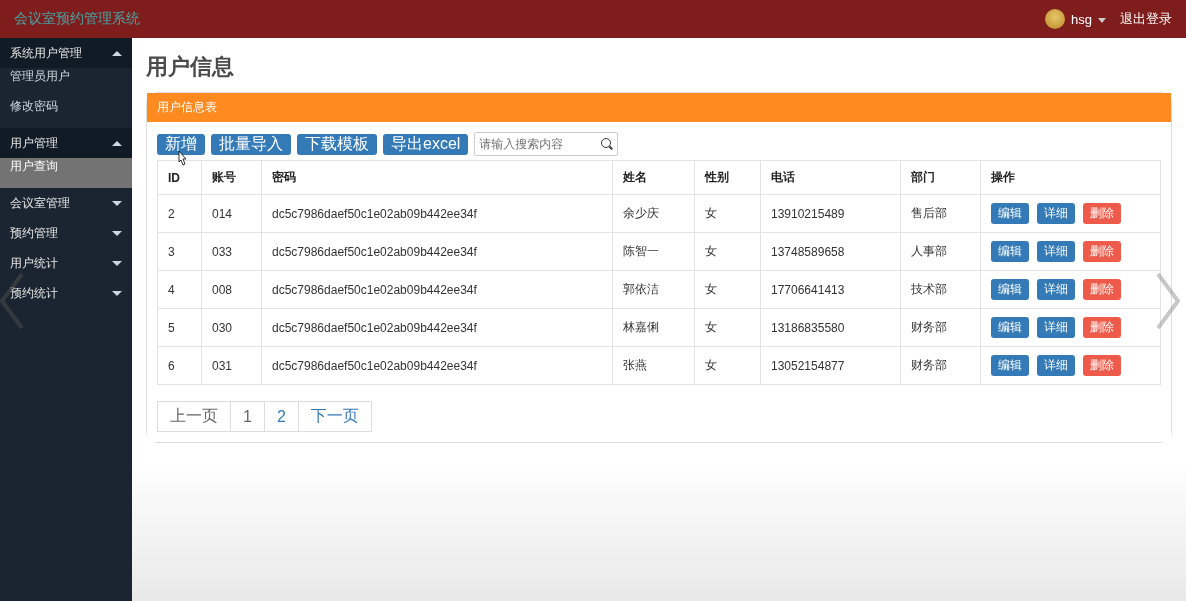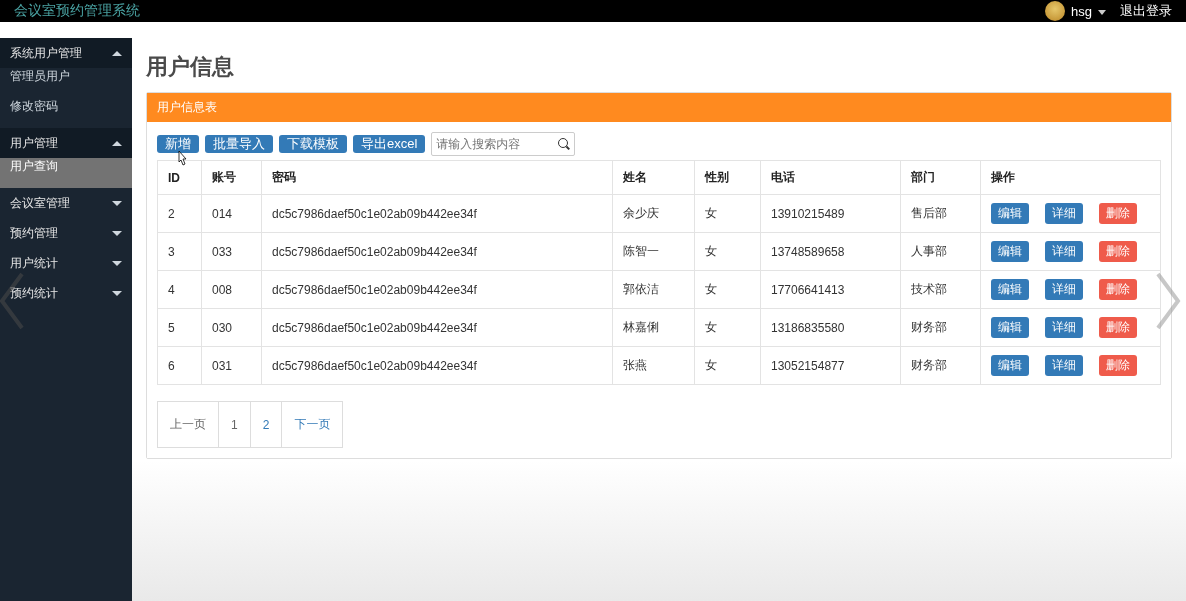--- a/index.html
+++ b/index.html
@@ -1,51 +1,51 @@
 <!DOCTYPE html>
 <html><head>
 <meta charset="utf-8">
 <style>
 *{margin:0;padding:0;box-sizing:border-box}
 body{font-family:"Microsoft YaHei",Arial,sans-serif;font-size:13px;background:#fff;width:1186px;height:601px;overflow:hidden;position:relative}
-.topbar{height:22px;background:#000000;display:flex;align-items:center;padding:0 14px;color:#fff;justify-content:space-between}
+.topbar{height:38px;background:#7f1d1d;display:flex;align-items:center;padding:0 14px;color:#fff;justify-content:space-between}
 .brand{color:#4aa3a3;font-size:14px}
 .topbar-right{display:flex;align-items:center;gap:14px}
 .avatar{width:20px;height:20px;border-radius:50%;background:radial-gradient(circle at 50% 40%,#e6c76b 0%,#c89a3a 70%,#8a5a1a 100%)}
 .user{display:flex;align-items:center;gap:6px;font-size:13px}
 .caret{width:0;height:0;border-left:4px solid transparent;border-right:4px solid transparent;border-top:5px solid #ccc;margin-top:2px}
 .logout{font-size:13px;cursor:pointer}
 .sidebar{position:absolute;top:38px;left:0;width:132px;bottom:0;background:#1a2531;color:#cfd7de}
 .side-item{display:flex;align-items:center;justify-content:space-between;height:30px;padding:4px 10px;cursor:pointer;font-size:12px;color:#e6e6e6}
 .side-item .arr{width:0;height:0}
 .side-item .arr.up{border-left:5px solid transparent;border-right:5px solid transparent;border-bottom:5px solid #cfd7de}
 .side-item .arr.down{border-left:5px solid transparent;border-right:5px solid transparent;border-top:5px solid #cfd7de}
 .side-item.dark{background:#111b25}
 .side-sub{height:30px;display:flex;padding:0 10px;font-size:12px;color:#cfd7de;cursor:pointer}
 .side-sub.active{background:#737373;color:#fff}
 .main{position:absolute;top:38px;left:132px;right:0;bottom:0;background:linear-gradient(to bottom,#fff 0%,#fff 75%,#e9e9e9 100%);padding:14px}
 .page-title{font-size:22px;color:#4a4a4a;margin-bottom:10px}
-.panel{border:1px solid #ddd;border-radius:2px}
+.panel{border:1px solid #ddd;border-radius:12px}
 .panel-head{background:#ff8a1f;color:#fff;font-size:12px;padding:6px 10px}
 .panel-body{background:#fff;padding:10px}
 .toolbar{display:flex;align-items:center;gap:6px;margin-bottom:4px}
-.btn{border:none;border-radius:3px;padding:0 8px;font-size:13px;color:#fff;cursor:pointer;background:#337ab7}
+.btn{border:none;border-radius:3px;padding:0 8px;font-size:16px;color:#fff;cursor:pointer;background:#337ab7}
 .btn.small{padding:2px 7px;font-size:12px}
 .btn.red{background:#ef5b4b}
 .search-wrap{display:flex;align-items:center;border:1px solid #ccc;border-radius:2px;height:24px;width:144px;padding:0 4px;background:#fff}
 .search-wrap input{border:none;outline:none;flex:1;font-size:12px;color:#555;background:transparent;min-width:0}
 .search-wrap .mag{position:relative;width:12px;height:12px;flex:0 0 12px;cursor:pointer}
 .search-wrap .mag::before{content:"";position:absolute;width:8px;height:8px;border:1.5px solid #333;border-radius:50%;left:0;top:0}
 .search-wrap .mag::after{content:"";position:absolute;width:4px;height:1.5px;background:#333;transform:rotate(45deg);left:8px;top:9px}
 table{width:100%;border-collapse:collapse}
 th,td{border:1px solid #e3e3e3;padding:8px 10px;font-size:12px;text-align:left;color:#333}
 th{font-weight:bold;color:#222;background:#fff}
-td .actions{display:flex;gap:16px}
+td .actions{display:flex;gap:8px}
 .pager{display:flex;gap:0;margin-top:16px}
-.pager span{display:inline-flex;align-items:center;justify-content:center;padding:14px 12px;border:1px solid #ddd;font-size:12px;color:#666;cursor:pointer;margin-left:-1px}
+.pager span{display:inline-flex;align-items:center;justify-content:center;padding:4px 12px;border:1px solid #ddd;font-size:16px;color:#666;cursor:pointer;margin-left:-1px}
 .pager span:first-child{margin-left:0}
 .pager span.link{color:#337ab7}
 .nav-arrow{position:absolute;top:50%;transform:translateY(-50%);cursor:pointer;opacity:.55}
 .nav-arrow.left{left:-10px}
 .nav-arrow.right{right:-4px}
 .nav-arrow svg{display:block}
 .cursor-icon{position:absolute;left:174px;top:150px;pointer-events:none}
 </style>
 </head>
 <body>

